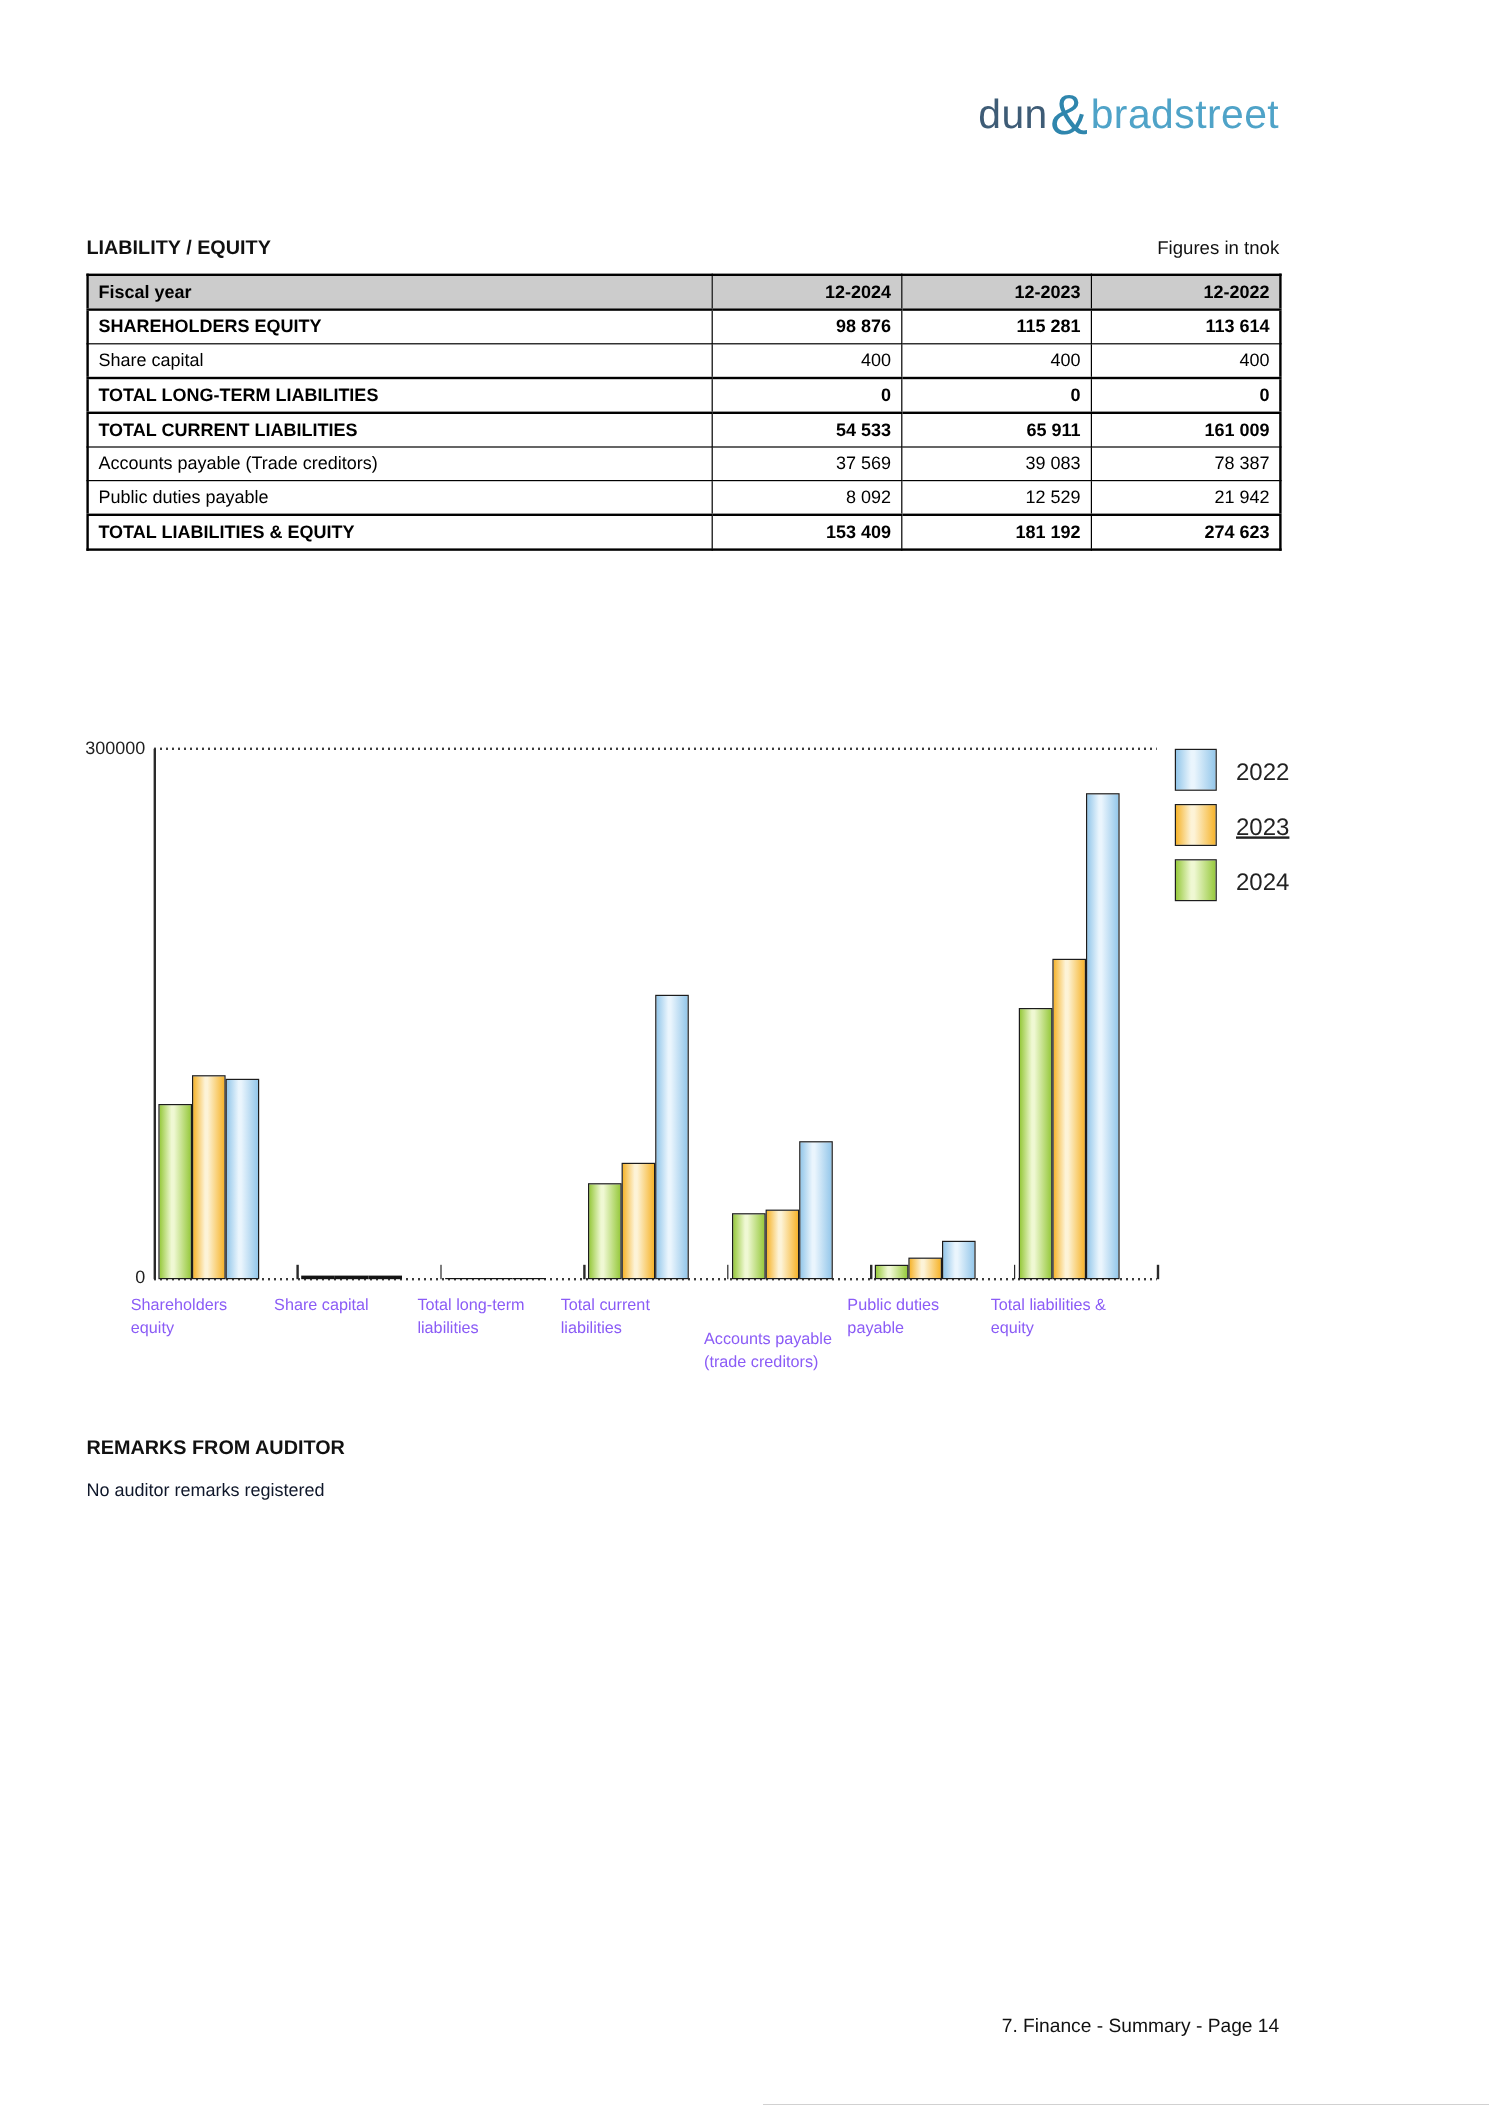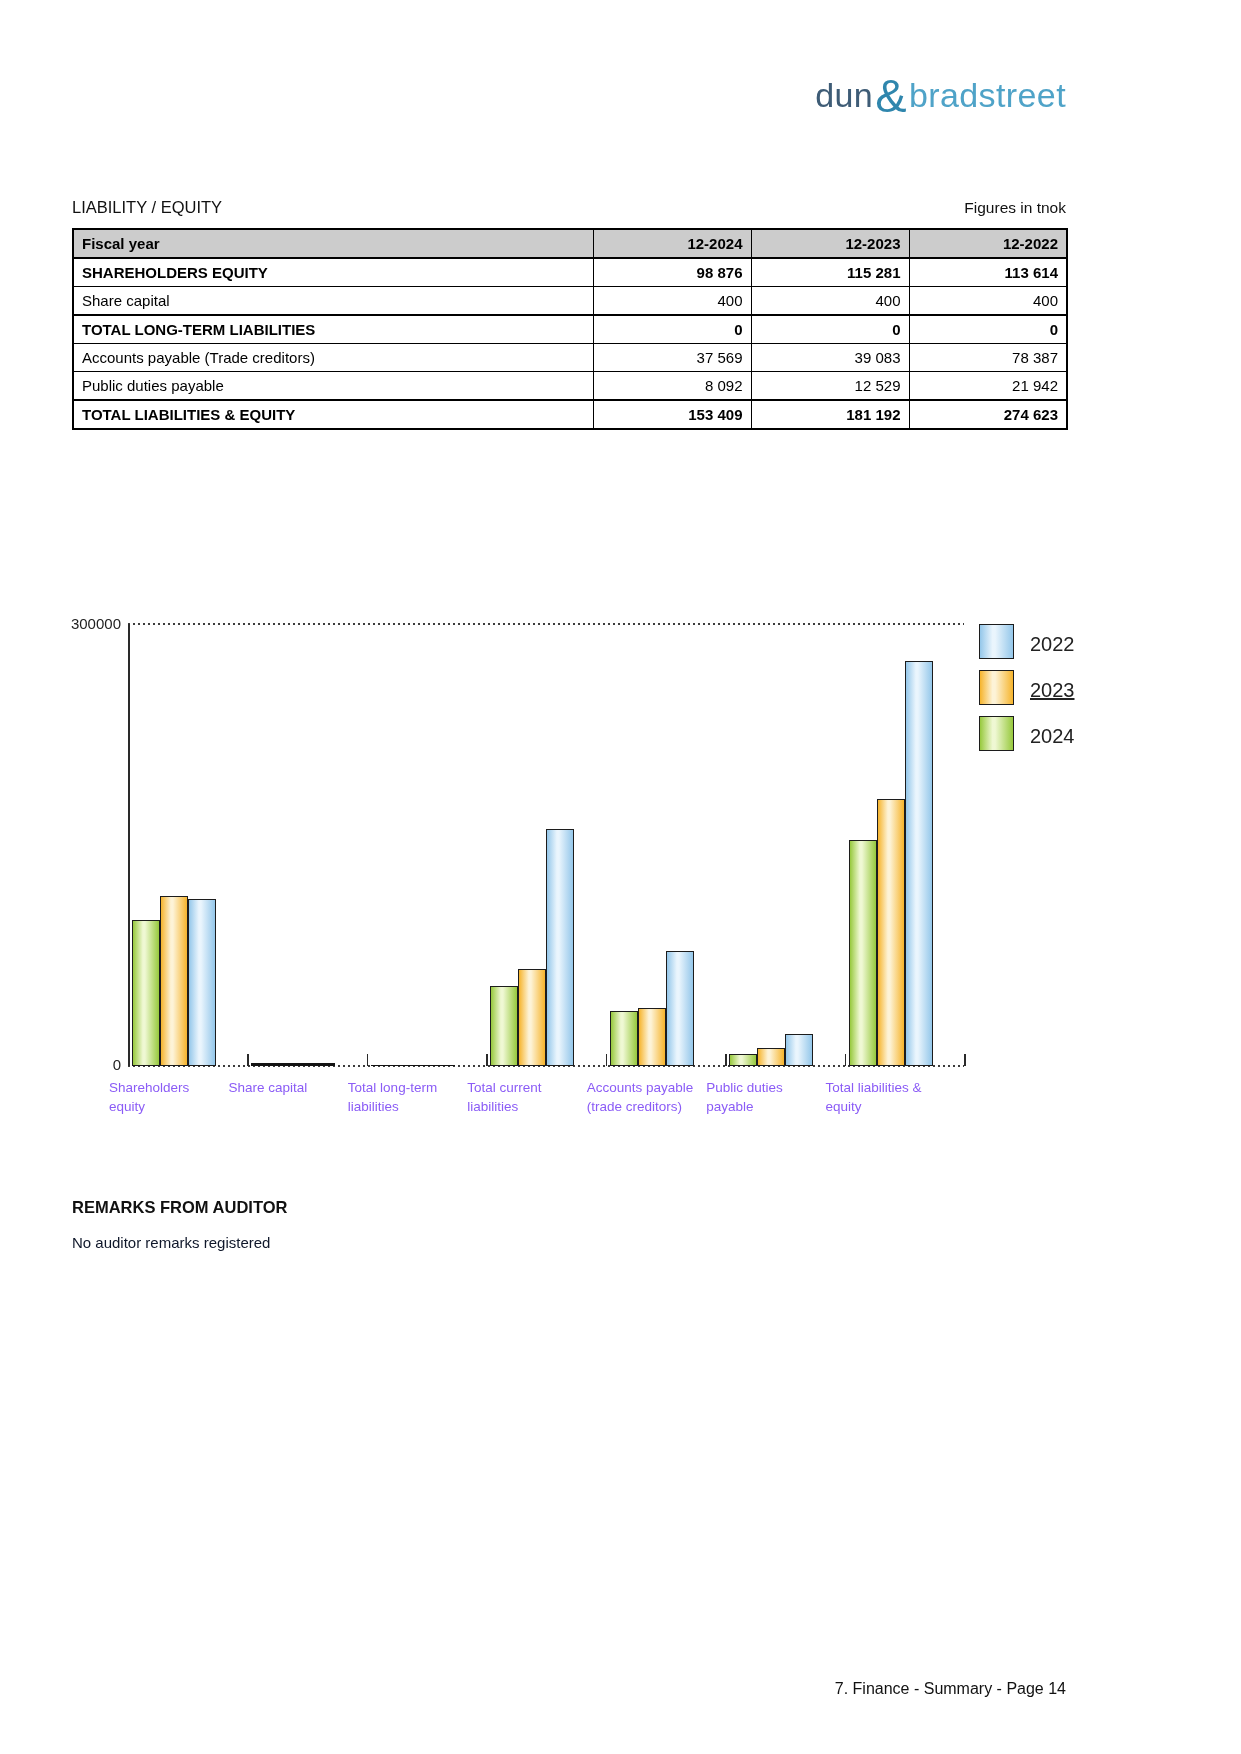--- a/index.html
+++ b/index.html
@@ -7,21 +7,21 @@
         font-family:"Liberation Sans","DejaVu Sans",sans-serif;color:#1a1a1a;overflow:hidden;}
 
   
   .logo{position:absolute;top:68px;right:175px;font-size:34px;letter-spacing:.4px;white-space:nowrap;}
   .l-dun{color:#3E5C76;}
   .l-amp{color:#2F86AD;font-size:47px;vertical-align:-5px;margin:0 2px;font-weight:400;}
   .l-brad{color:#4FA3C8;}
 
   
   .sechead{position:absolute;left:72px;top:198px;width:994px;display:flex;justify-content:space-between;align-items:flex-end;}
-  .sectitle{font-size:16.5px;font-weight:normal;color:#111;text-align:center;}
+  .sectitle{font-size:16.5px;font-weight:bold;color:#111;text-align:center;}
   .secnote{font-size:15.5px;color:#111;}
 
   
   #fin-table{position:absolute;left:72px;top:228px;width:994px;border-collapse:collapse;
              table-layout:fixed;font-size:15px;color:#000;border:2px solid #000;}
   #fin-table td{border:1px solid #000;height:27px;padding:0 8px;white-space:nowrap;overflow:hidden;}
   #fin-table tr.hdr td{background:#CCCCCC;font-weight:bold;}
   #fin-table td.num{text-align:right;}
   #fin-table tr.strong td{font-weight:bold;border-top-width:2px;}
 
@@ -80,20 +80,26 @@
           <td class="num">400</td>
           <td class="num">400</td>
           <td class="num">400</td>
         </tr>
         <tr class="strong">
           <td>TOTAL LONG-TERM LIABILITIES</td>
           <td class="num">0</td>
           <td class="num">0</td>
           <td class="num">0</td>
         </tr>
+        <tr class="strong">
+          <td>TOTAL CURRENT LIABILITIES</td>
+          <td class="num">54 533</td>
+          <td class="num">65 911</td>
+          <td class="num">161 009</td>
+        </tr>
         <tr>
           <td>Accounts payable (Trade creditors)</td>
           <td class="num">37 569</td>
           <td class="num">39 083</td>
           <td class="num">78 387</td>
         </tr>
         <tr>
           <td>Public duties payable</td>
           <td class="num">8 092</td>
           <td class="num">12 529</td>
@@ -137,21 +143,21 @@
       <div class="bar" style="left: 490.286px; width: 28px; height: 80.3453px; top: 985.655px; background: linear-gradient(90deg, rgb(151, 201, 61) 0%, rgb(239, 248, 211) 38%, rgb(239, 248, 211) 46%, rgb(151, 201, 61) 100%);"></div>
       <div class="bar" style="left: 518.286px; width: 28px; height: 97.1089px; top: 968.891px; background: linear-gradient(90deg, rgb(246, 180, 44) 0%, rgb(253, 243, 215) 38%, rgb(253, 243, 215) 46%, rgb(246, 180, 44) 100%);"></div>
       <div class="bar" style="left: 546.286px; width: 28px; height: 237.22px; top: 828.78px; background: linear-gradient(90deg, rgb(148, 199, 234) 0%, rgb(234, 245, 253) 38%, rgb(234, 245, 253) 46%, rgb(148, 199, 234) 100%);"></div>
       <div class="xlabel" style="left: 467.286px;">
         <div>Total current</div>
         <div>liabilities</div>
       </div>
       <div class="bar" style="left: 609.714px; width: 28px; height: 55.3517px; top: 1010.65px; background: linear-gradient(90deg, rgb(151, 201, 61) 0%, rgb(239, 248, 211) 38%, rgb(239, 248, 211) 46%, rgb(151, 201, 61) 100%);"></div>
       <div class="bar" style="left: 637.714px; width: 28px; height: 57.5528px; top: 1008.45px; background: linear-gradient(90deg, rgb(246, 180, 44) 0%, rgb(253, 243, 215) 38%, rgb(253, 243, 215) 46%, rgb(246, 180, 44) 100%);"></div>
       <div class="bar" style="left: 665.714px; width: 28px; height: 115.49px; top: 950.51px; background: linear-gradient(90deg, rgb(148, 199, 234) 0%, rgb(234, 245, 253) 38%, rgb(234, 245, 253) 46%, rgb(148, 199, 234) 100%);"></div>
-      <div class="xlabel" style="left: 586.714px;">
+      <div class="xlabel" style="left: 586.714px; margin-top: 28px;">
         <div>Accounts payable</div>
         <div>(trade creditors)</div>
       </div>
       <div class="bar" style="left: 729.143px; width: 28px; height: 11.9222px; top: 1054.08px; background: linear-gradient(90deg, rgb(151, 201, 61) 0%, rgb(239, 248, 211) 38%, rgb(239, 248, 211) 46%, rgb(151, 201, 61) 100%);"></div>
       <div class="bar" style="left: 757.143px; width: 28px; height: 18.4594px; top: 1047.54px; background: linear-gradient(90deg, rgb(246, 180, 44) 0%, rgb(253, 243, 215) 38%, rgb(253, 243, 215) 46%, rgb(246, 180, 44) 100%);"></div>
       <div class="bar" style="left: 785.143px; width: 28px; height: 32.3279px; top: 1033.67px; background: linear-gradient(90deg, rgb(148, 199, 234) 0%, rgb(234, 245, 253) 38%, rgb(234, 245, 253) 46%, rgb(148, 199, 234) 100%);"></div>
       <div class="xlabel" style="left: 706.143px;">
         <div>Public duties</div>
         <div>payable</div>
       </div>

